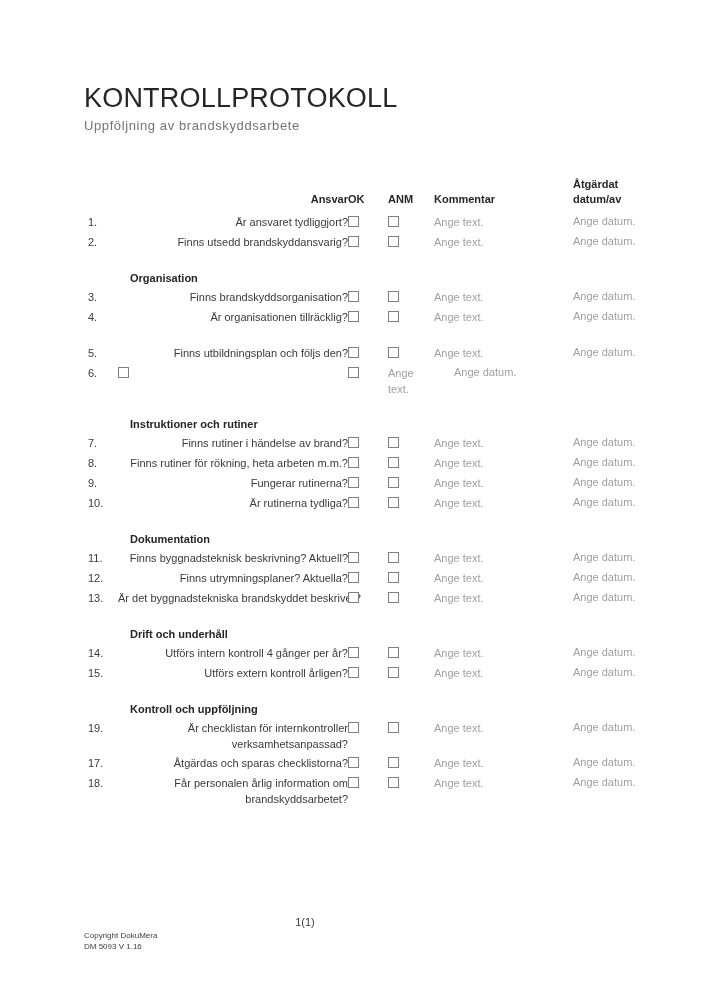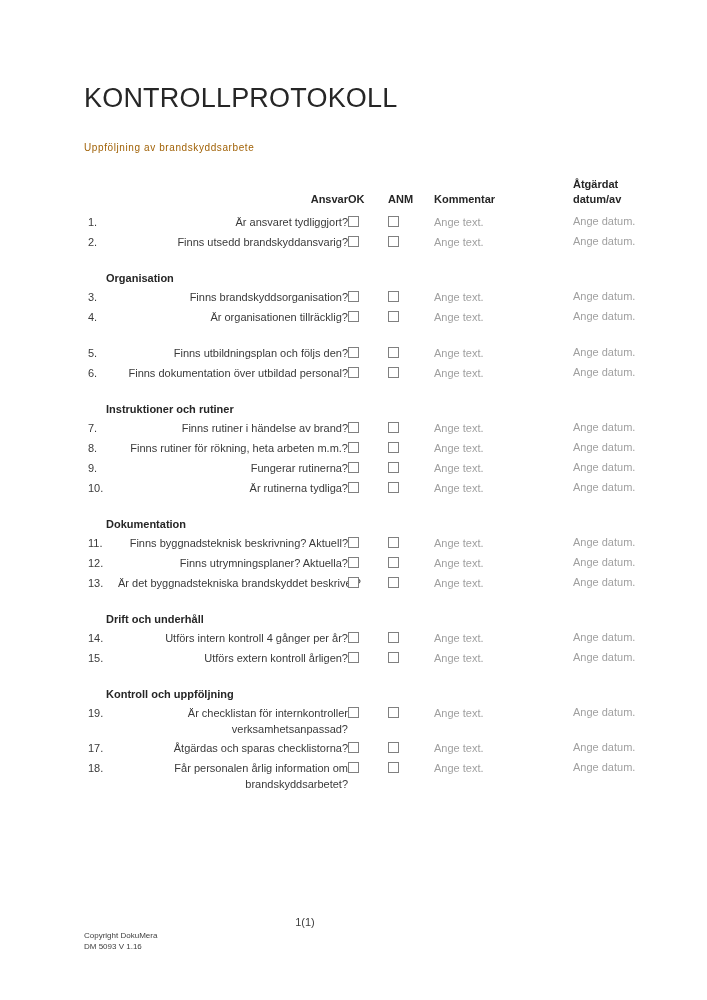--- a/index.html
+++ b/index.html
@@ -4,37 +4,37 @@
 <style>
   html, body { margin: 0; padding: 0; background: #fff; }
   body { width: 707px; height: 1000px; position: relative; overflow: hidden;
          font-family: "Liberation Sans", "DejaVu Sans", sans-serif;
          color: var(--text, #3a3a3a); }
   .page { position: absolute; inset: 0; background: #fff; }
 
   .title { position: absolute; left: 84px; top: 84px; font-size: 27px;
            line-height: 28px; font-weight: 400; color: var(--heading, #262626);
            letter-spacing: 0.2px; }
-  .subtitle { position: absolute; left: 84px; top: 118px; font-size: 10px;
-              letter-spacing: 0.6px; color: #a16207; margin-top: 24px; }
+  .subtitle { position: absolute; left: 84px; top: 118px; font-size: 13px;
+              letter-spacing: 0.6px; color: #737373; }
 
   .table { position: absolute; left: 0; top: 177px; width: 707px;
            padding-left: 84px; box-sizing: border-box; font-size: 11px; }
   .row { display: grid; grid-template-columns: 34px 230px 40px 46px 119px 80px;
          align-items: start; line-height: 16px; margin-bottom: 3px; }
   .hrow { align-items: end; margin-bottom: 7px; }
   .th { font-weight: 700; color: var(--heading, #262626); }
   .c-num { padding-left: 4px; }
   .c-q { white-space: pre; text-align: right; }
   .c-ok, .c-anm { }
   .c-date { white-space: pre; line-height: 15px; margin-left: 20px; }
   .section { margin-top: 19px; }
   .section.first { margin-top: 0; }
   .section-heading { font-weight: 700; color: var(--heading, #262626);
-                     line-height: 16px; margin: 0 0 3px 22px; }
+                     line-height: 16px; margin: 0 0 3px 46px; }
   .checkbox { display: inline-block; width: 9px; height: 9px;
               border: 1px solid var(--checkbox-border, #808080);
               background: #fff; margin-top: 2px; cursor: pointer; }
   .ph { color: var(--placeholder, #a0a0a0); cursor: text; }
 
   .page-number { position: absolute; top: 916px; left: 0; width: 610px;
                  text-align: center; font-size: 11px; color: #404040; }
   .copyright { position: absolute; left: 84px; top: 931px; font-size: 8px;
                line-height: 10.5px; color: #404040; }
 </style>
@@ -109,21 +109,20 @@
     <div class="c-num">5.</div>
     <div class="c-q">Finns utbildningsplan och följs den?</div>
     <div class="c-ok"><span class="checkbox"></span></div>
     <div class="c-anm"><span class="checkbox"></span></div>
     <div class="c-com ph">Ange text.</div>
     <div class="c-date ph">Ange datum.</div>
   </div>
 
   <div class="row">
     <div class="c-num">6.</div>
-    <div class="c-q">Finns dokumentation över utbildad personal?</div>
     <div class="c-ok"><span class="checkbox"></span></div>
     <div class="c-anm"><span class="checkbox"></span></div>
     <div class="c-com ph">Ange text.</div>
     <div class="c-date ph">Ange datum.</div>
   </div>
 </div>
   </div>
 
   <div class="section">
     <div class="section-heading">Instruktioner och rutiner</div>

